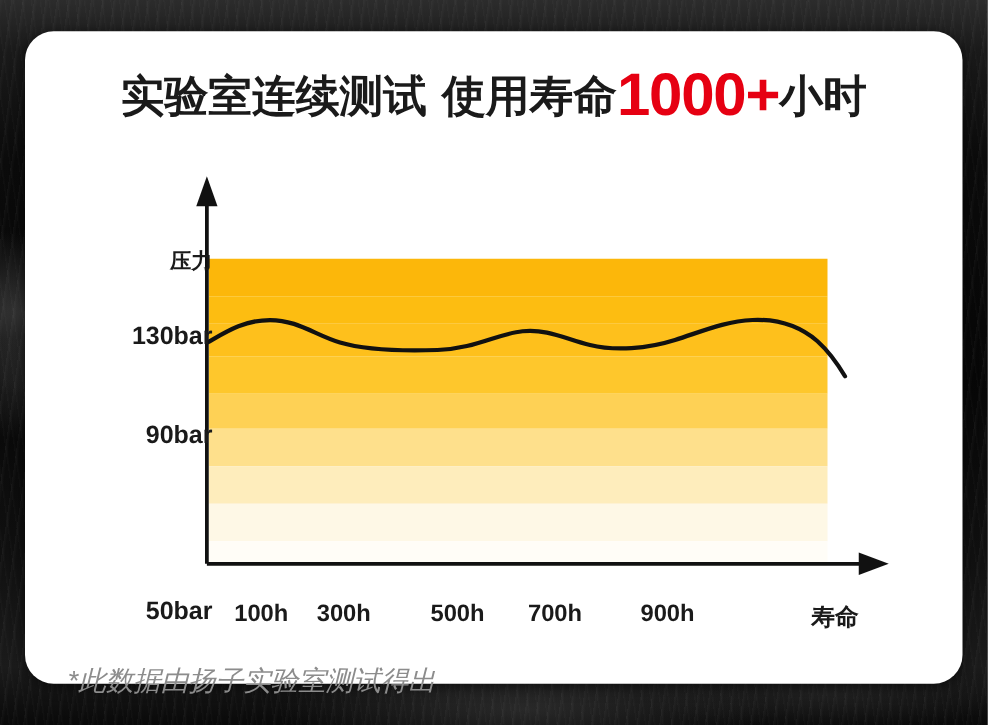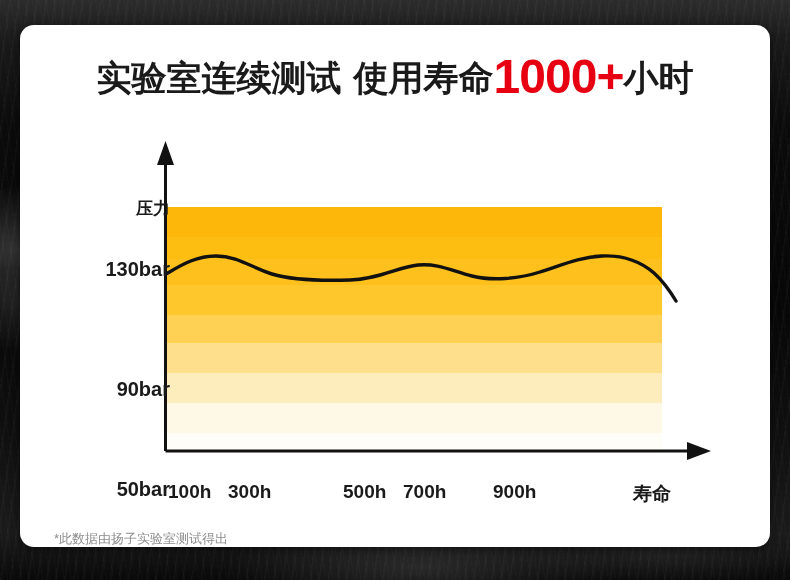--- a/index.html
+++ b/index.html
@@ -37,21 +37,21 @@
   }
 
   
   #card {
     position: absolute;
     left: 20px;
     top: 25px;
     width: 750px;
     height: 522px;
     background: #ffffff;
-    border-radius: 14px;
+    border-radius: 23px;
     box-shadow: 0 2px 10px rgba(0,0,0,0.55);
   }
 
   
   #title {
     position: absolute;
     left: 0; top: 28px;
     width: 750px;
     text-align: center;
     white-space: nowrap;
@@ -104,29 +104,31 @@
     white-space: nowrap;
   }
 
   .x-tick {
     position: absolute;
     top: 456px;
     font-size: 19px;
     font-weight: bold;
     color: #1a1a1a;
     white-space: nowrap;
+    text-align: center;
   }
 
   #footnote {
     position: absolute;
     left: 34px;
     top: 505px;
-    font-size: 13px;
+    font-size: 22px;
     color: #8c8c8c;
     white-space: nowrap;
+    font-style: italic;
   }
 
   .band {
     position: absolute;
     left: 147px;
     width: 495px;
   }
 </style>
 </head>
 <body>
@@ -171,26 +173,26 @@
                C 418,238 432,246 452,251
                C 472,256 498,254 520,247
                C 542,240 560,232 582,231
                C 604,230 620,236 634,248
                C 644,257 650,266 656,276" fill="none" stroke="#111111" stroke-width="3.4" stroke-linecap="round"></path>
     </svg>
 
     <div class="axis-label-y">压力</div>
 
     <div class="y-tick" style="top:220px;margin-top:13px;">130bar</div>
-    <div class="y-tick" style="top:312px;margin-top:41px;">90bar</div>
+    <div class="y-tick" style="top:312px;">90bar</div>
     <div class="y-tick" style="top:405px;margin-top:48px;">50bar</div>
 
     <div class="x-tick" style="left:148px; width:82px;">100h</div>
-    <div class="x-tick" style="left:208px; width:82px;">300h</div>
-    <div class="x-tick" style="left:323px; width:82px;">500h</div>
+    <div class="x-tick" style="left:214px; width:82px;">300h</div>
+    <div class="x-tick" style="left:305px; width:82px;">500h</div>
     <div class="x-tick" style="left:383px; width:82px;">700h</div>
     <div class="x-tick" style="left:473px; width:82px;">900h</div>
     <div class="x-tick" style="left:613px; width:70px;">寿命</div>
 
   </div>
 
   <div id="footnote">*此数据由扬子实验室测试得出</div>
 
 </div>
 

